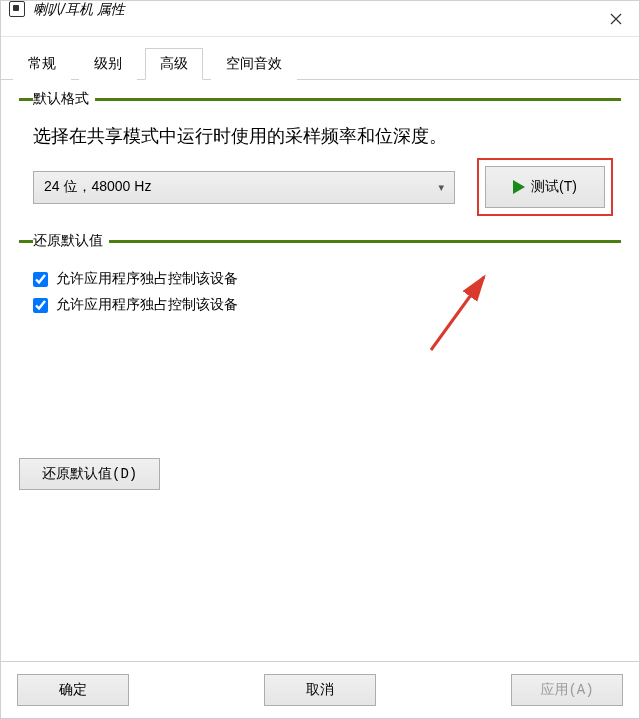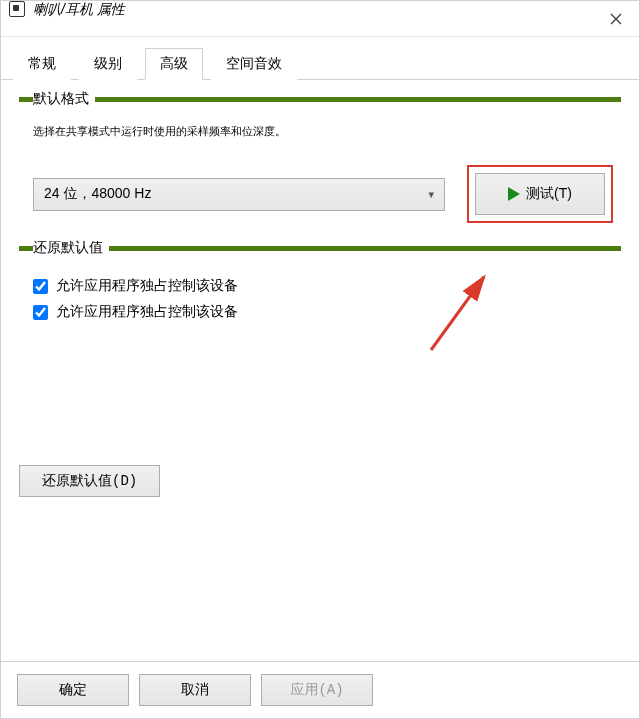--- a/index.html
+++ b/index.html
@@ -73,49 +73,49 @@
       background: #fff;
     }
     .content {
       flex: 1;
       padding: 10px 18px 12px 18px;
       overflow: hidden;
       position: relative;
     }
     fieldset {
       border: none;
-      border-top: 5px solid #4d7c0f;
+      border-top: 3px solid #4d7c0f;
       padding: 12px 10px 14px 14px;
       margin-bottom: 10px;
     }
     legend {
       padding: 0 6px 0 0;
       font-size: 14px;
     }
-    .desc { font-size: 11px; margin: 4px 0 34px 0; }
+    .desc { font-size: 18px; margin: 4px 0 18px 0; }
     .format-row {
       display: flex;
       align-items: center;
       gap: 30px;
     }
     .select {
       flex: 1;
       height: 33px;
       border: 1px solid #adadad;
       background: linear-gradient(#f0f0f0,#e5e5e5);
       padding: 0 10px;
       display: flex;
       align-items: center;
       justify-content: space-between;
       cursor: pointer;
       font-size: 14px;
     }
     .select .chev { font-size: 11px; color: #555; }
     .test-btn {
-      width: 130px;
+      width: 120px;
       height: 42px;
       border: 1px solid #adadad;
       outline: 2px solid #d93a2b;
       outline-offset: 6px;
       background: linear-gradient(#f0f0f0,#e5e5e5);
       display: flex;
       align-items: center;
       justify-content: center;
       gap: 6px;
       cursor: pointer;
@@ -143,21 +143,21 @@
       background: linear-gradient(#f0f0f0,#e5e5e5);
       font-size: 14px;
       cursor: pointer;
       font-family: Liberation Mono, monospace;
     }
     .btn.disabled { color: #9a9a9a; cursor: default; }
     .footer {
       border-top: 1px solid #d0d0d0;
       padding: 12px 16px;
       display: flex;
-      justify-content: flex-start;
+      justify-content: space-between;
       gap: 10px;
     }
     .footer .btn { width: 112px; padding: 0; }
     .arrow {
       position: absolute;
       left: 415px;
       top: 185px;
       pointer-events: none;
     }
   </style>

